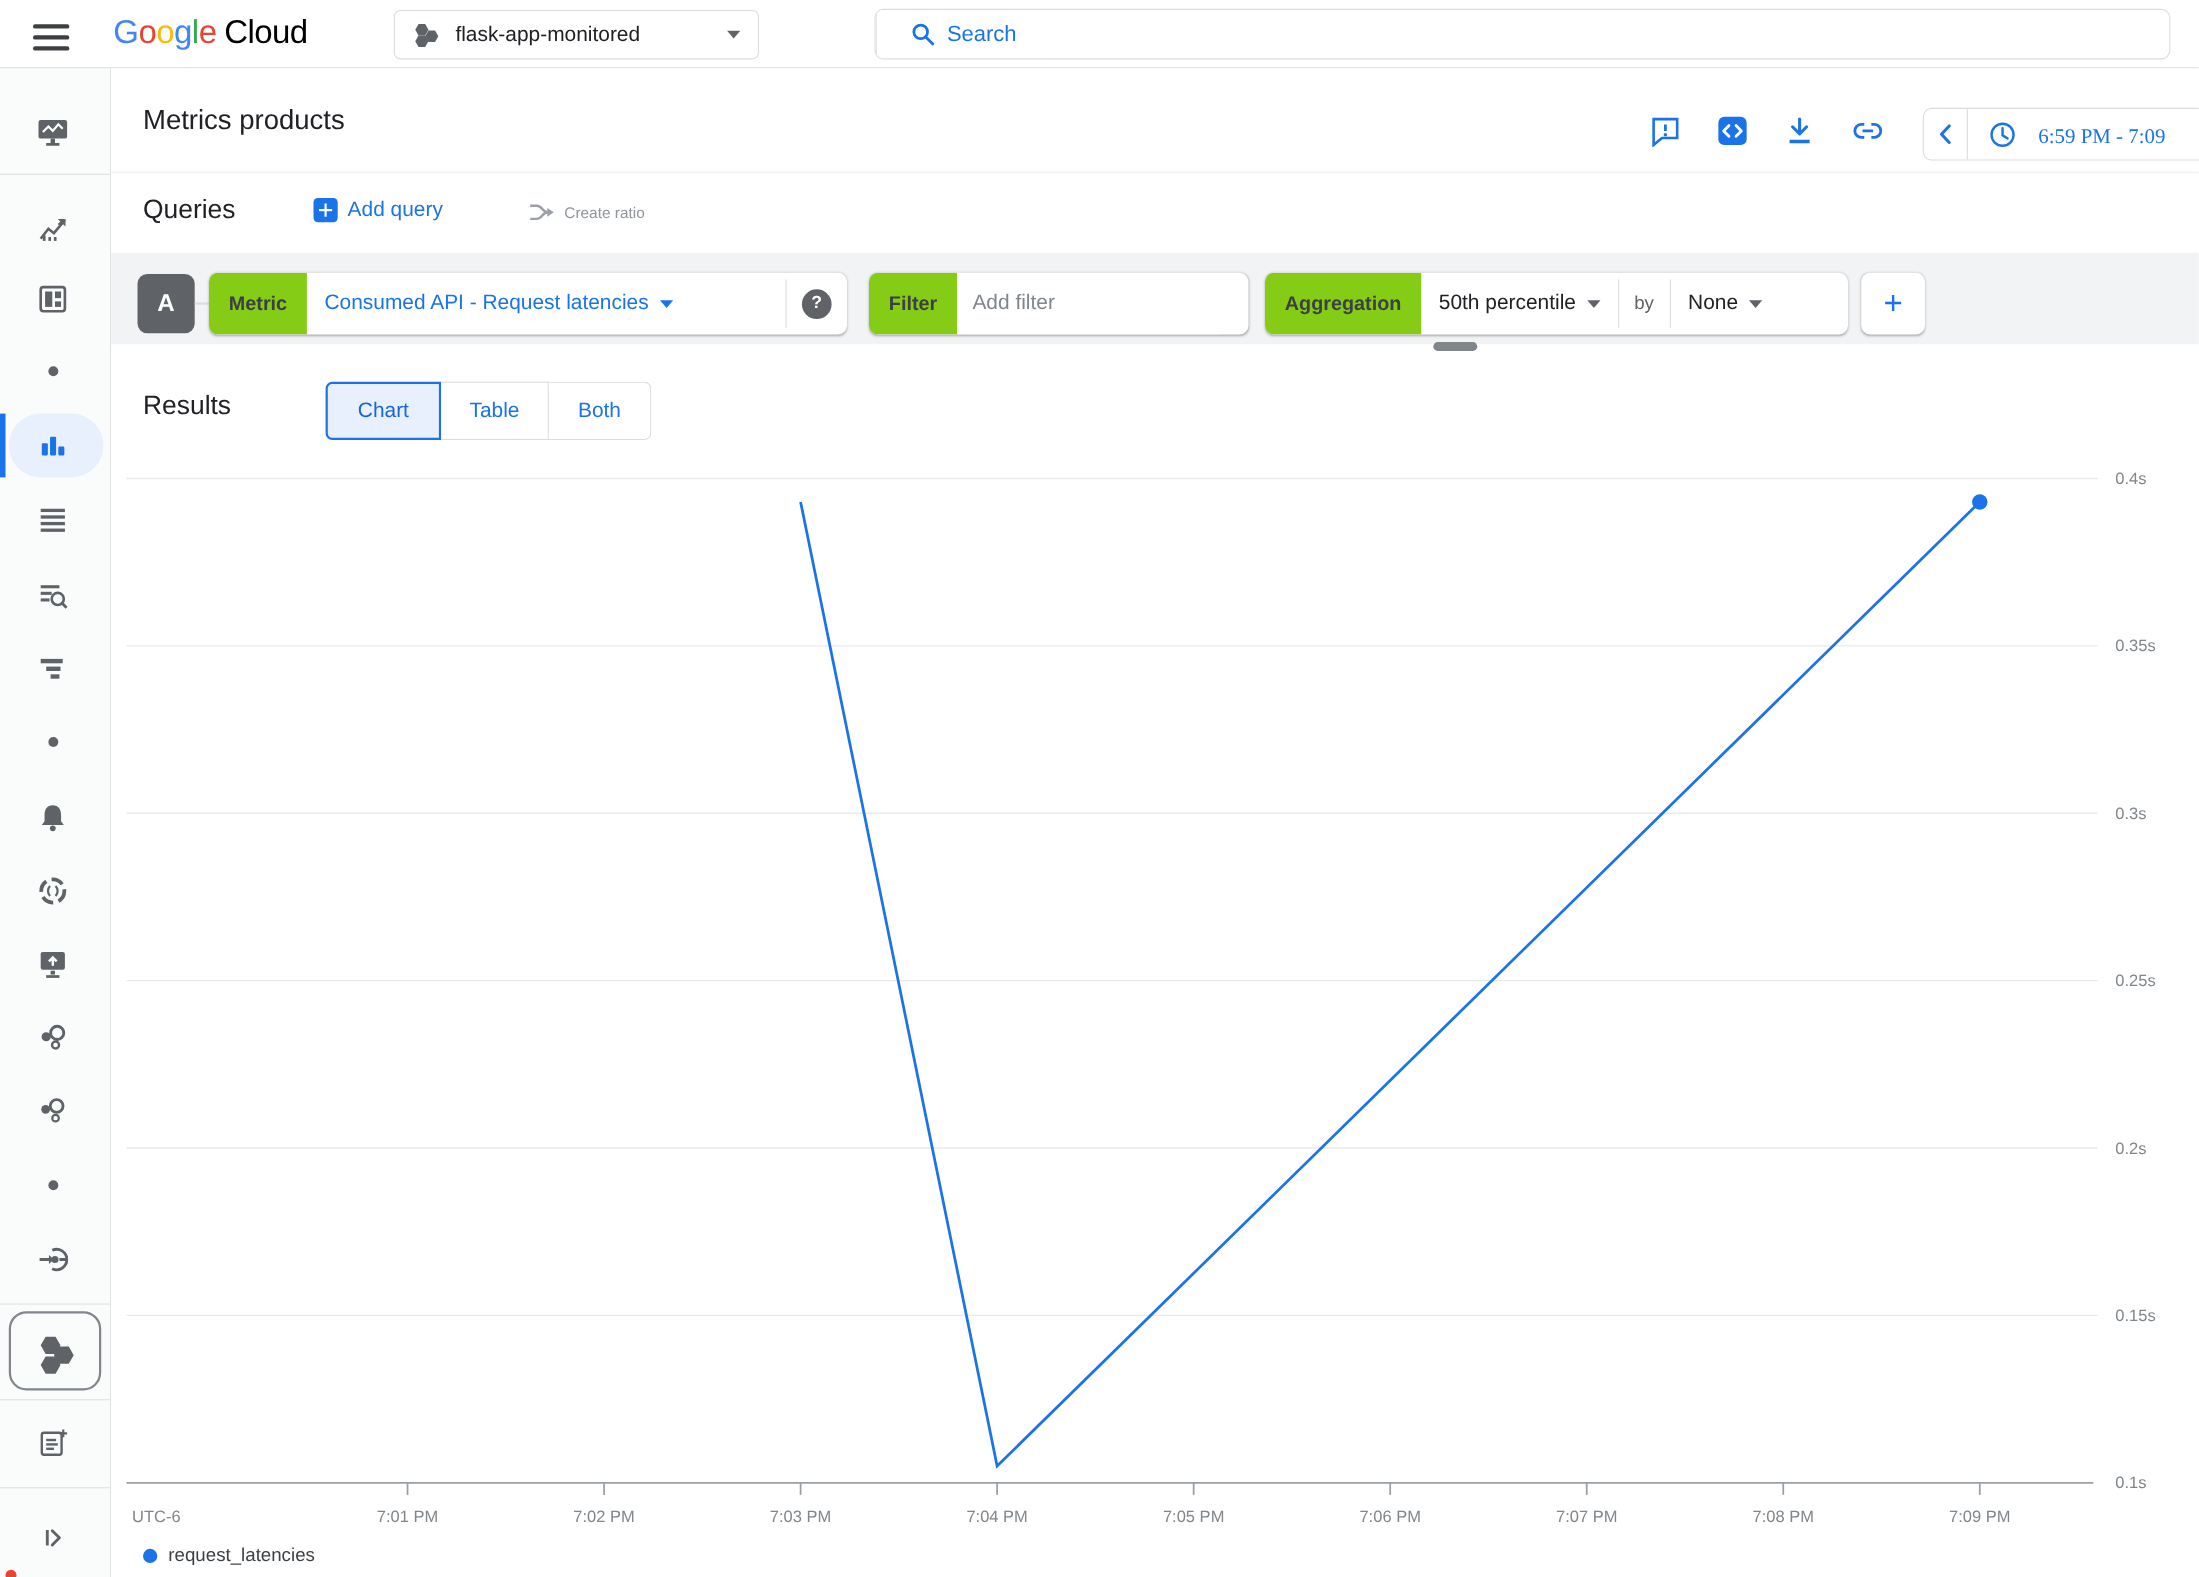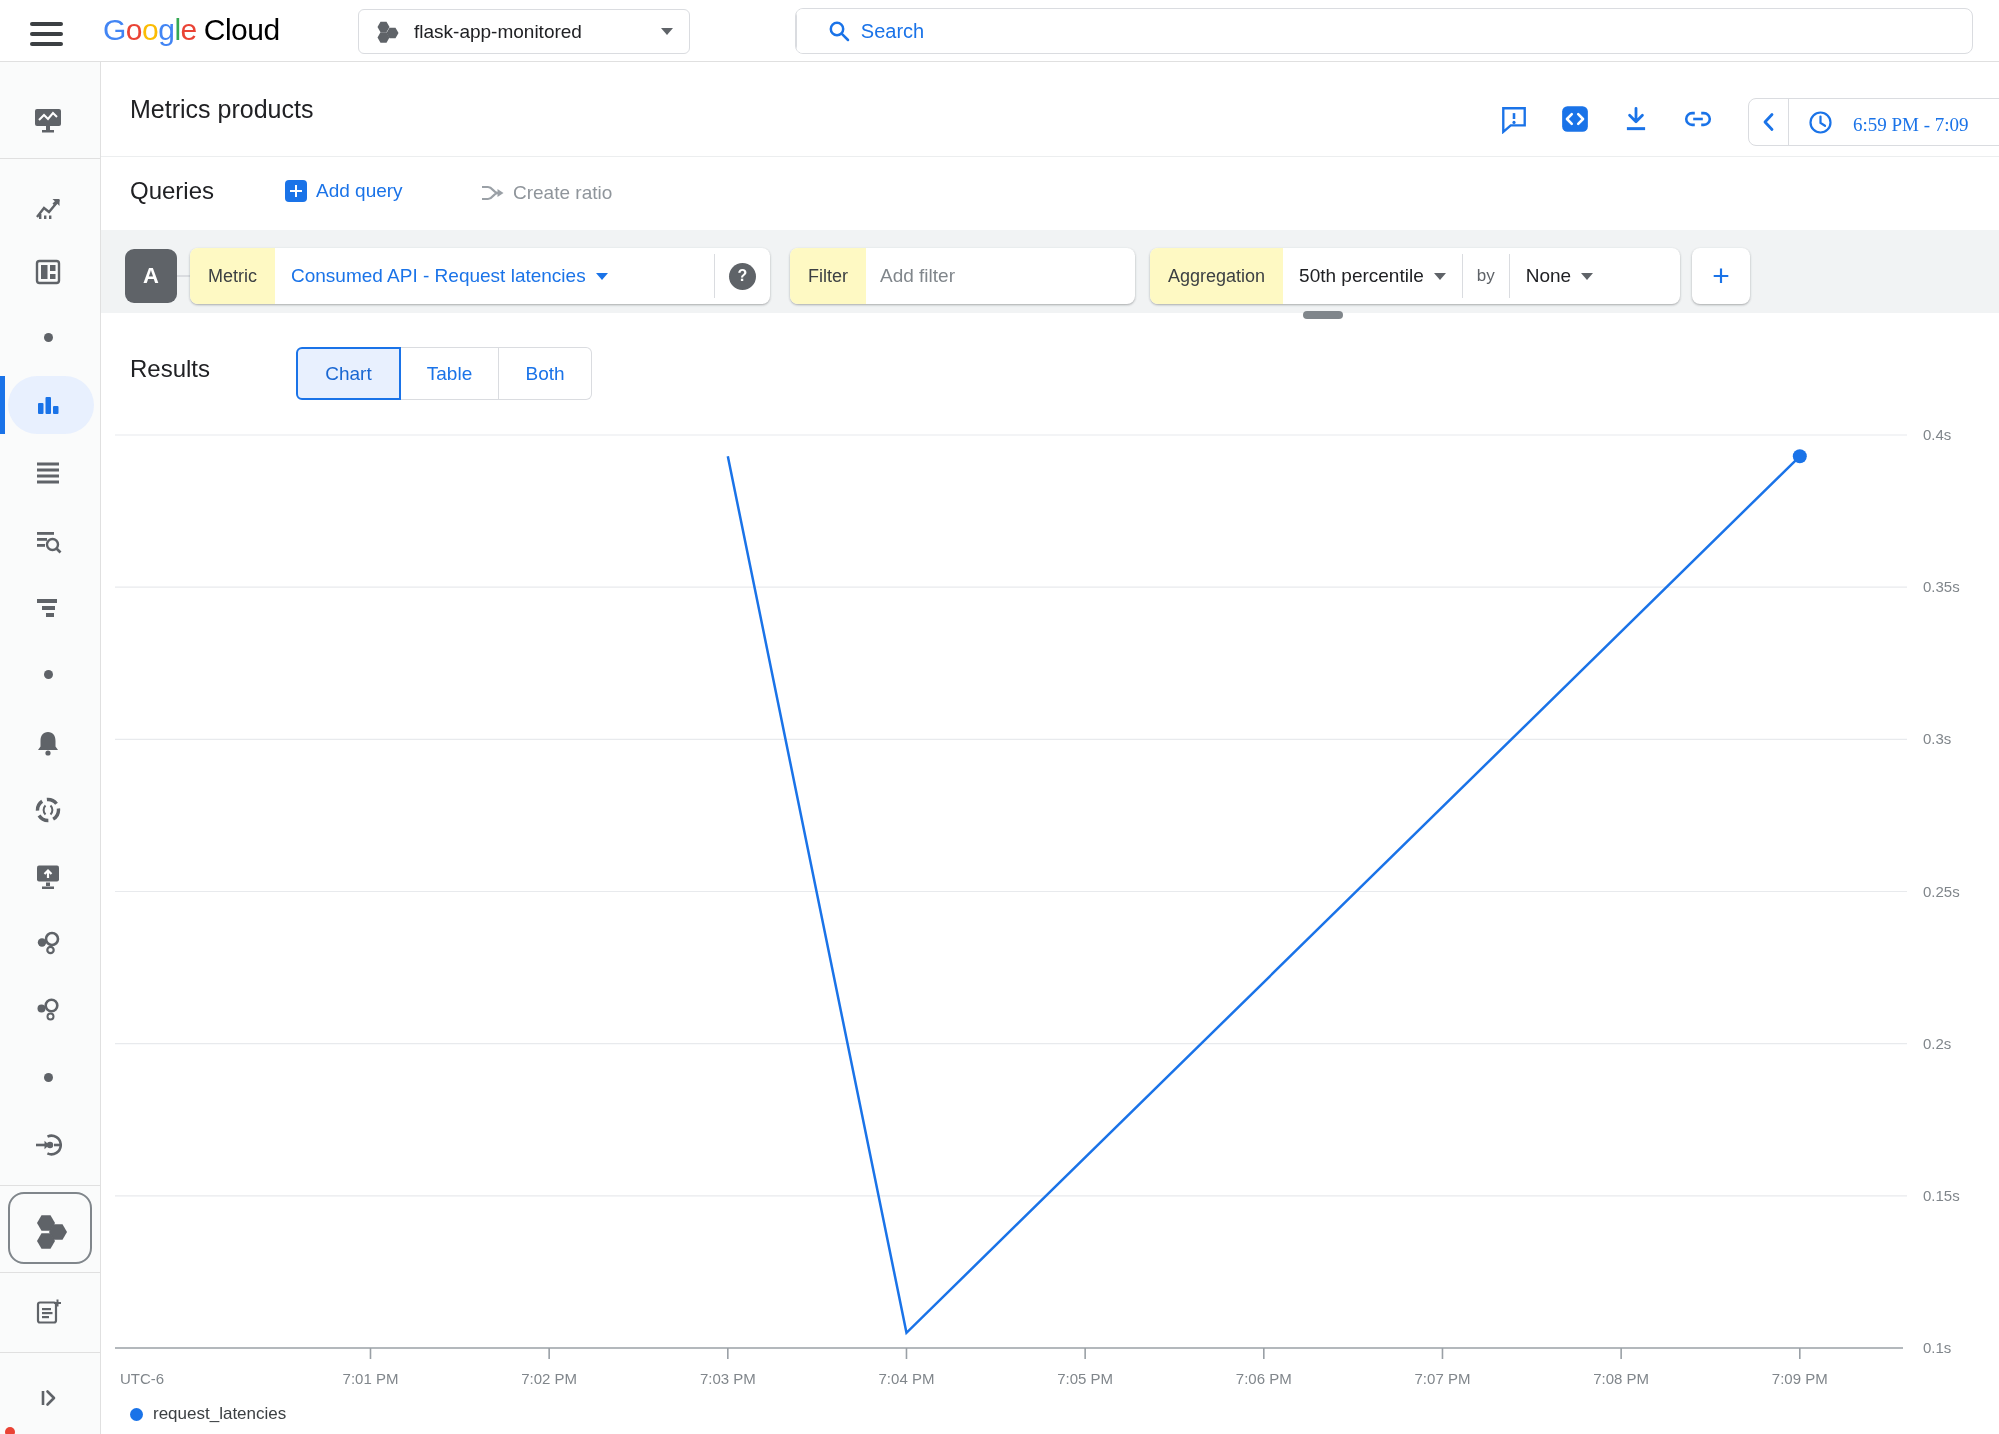--- a/index.html
+++ b/index.html
@@ -46,25 +46,25 @@
 
   .queries-row { position:absolute; left:0; top:96px; width:1898px; height:72px; }
   .sec-title { position:absolute; font-size:24px; color:#202124; }
   .addquery { position:absolute; left:184px; top:22px; display:flex; align-items:center; gap:9px; cursor:pointer; }
   .addquery .albl { color:#1a73e8; font-size:19px; font-weight:500; }
   .plusbox { width:22px; height:22px; background:#1a73e8; border-radius:4px; position:relative; }
   .plusbox:before,.plusbox:after { content:""; position:absolute; background:#fff; }
   .plusbox:before { left:5px; top:9.8px; width:12px; height:2.6px; }
   .plusbox:after { left:9.8px; top:5px; width:2.6px; height:12px; }
   .createratio { position:absolute; left:379px; top:22px; display:flex; align-items:center; gap:7px; cursor:default; }
-  .createratio .clbl { color:#8f959b; font-size:19px; font-weight:500; }
+  .createratio .clbl { color:#8f959b; font-size:14px; font-weight:500; }
 
   .query-band { position:absolute; left:0; top:168px; width:1898px; height:83px; background:#f1f3f4; }
   .chip { position:absolute; top:18px; height:56px; background:#fff; border-radius:8px; box-shadow:0 1px 2px rgba(60,64,67,.3), 0 1px 3px rgba(60,64,67,.12); display:flex; align-items:stretch; overflow:hidden; }
-  .chip-label { background:#fef9c3; display:flex; align-items:center; padding:0 18px; font-size:18px; font-weight:400; color:#3c4043; }
+  .chip-label { background:#84cc16; display:flex; align-items:center; padding:0 18px; font-size:18px; font-weight:700; color:#3c4043; }
   .chip-val { display:flex; align-items:center; gap:10px; padding:0 16px; cursor:pointer; }
   .chip-val.blue { color:#1a73e8; font-size:19px; }
   .chip-val.dark { color:#202124; font-size:19px; }
   .chip-val .caret.blue { border-top-color:#1a73e8; }
   .vsep { width:1px; background:#dadce0; margin:6px 0; }
   .abadge { position:absolute; left:24px; top:19px; width:52px; height:54px; background:#5f6368; border-radius:9px; color:#fff; font-size:22px; font-weight:700; display:flex; align-items:center; justify-content:center; cursor:pointer; }
   .aconn { position:absolute; left:76px; top:45px; width:13px; height:2px; background:#dadce0; }
   .helpcirc { width:27px; height:27px; border-radius:50%; background:#5f6368; color:#fff; font-size:16px; font-weight:700; display:flex; align-items:center; justify-content:center; align-self:center; margin:0 14px; cursor:pointer; }
   .filter-input { border:none; outline:none; font-size:19px; width:240px; padding:0 14px; color:#202124; font-family:inherit; }
   .filter-input::placeholder { color:#80868b; opacity:1; }

